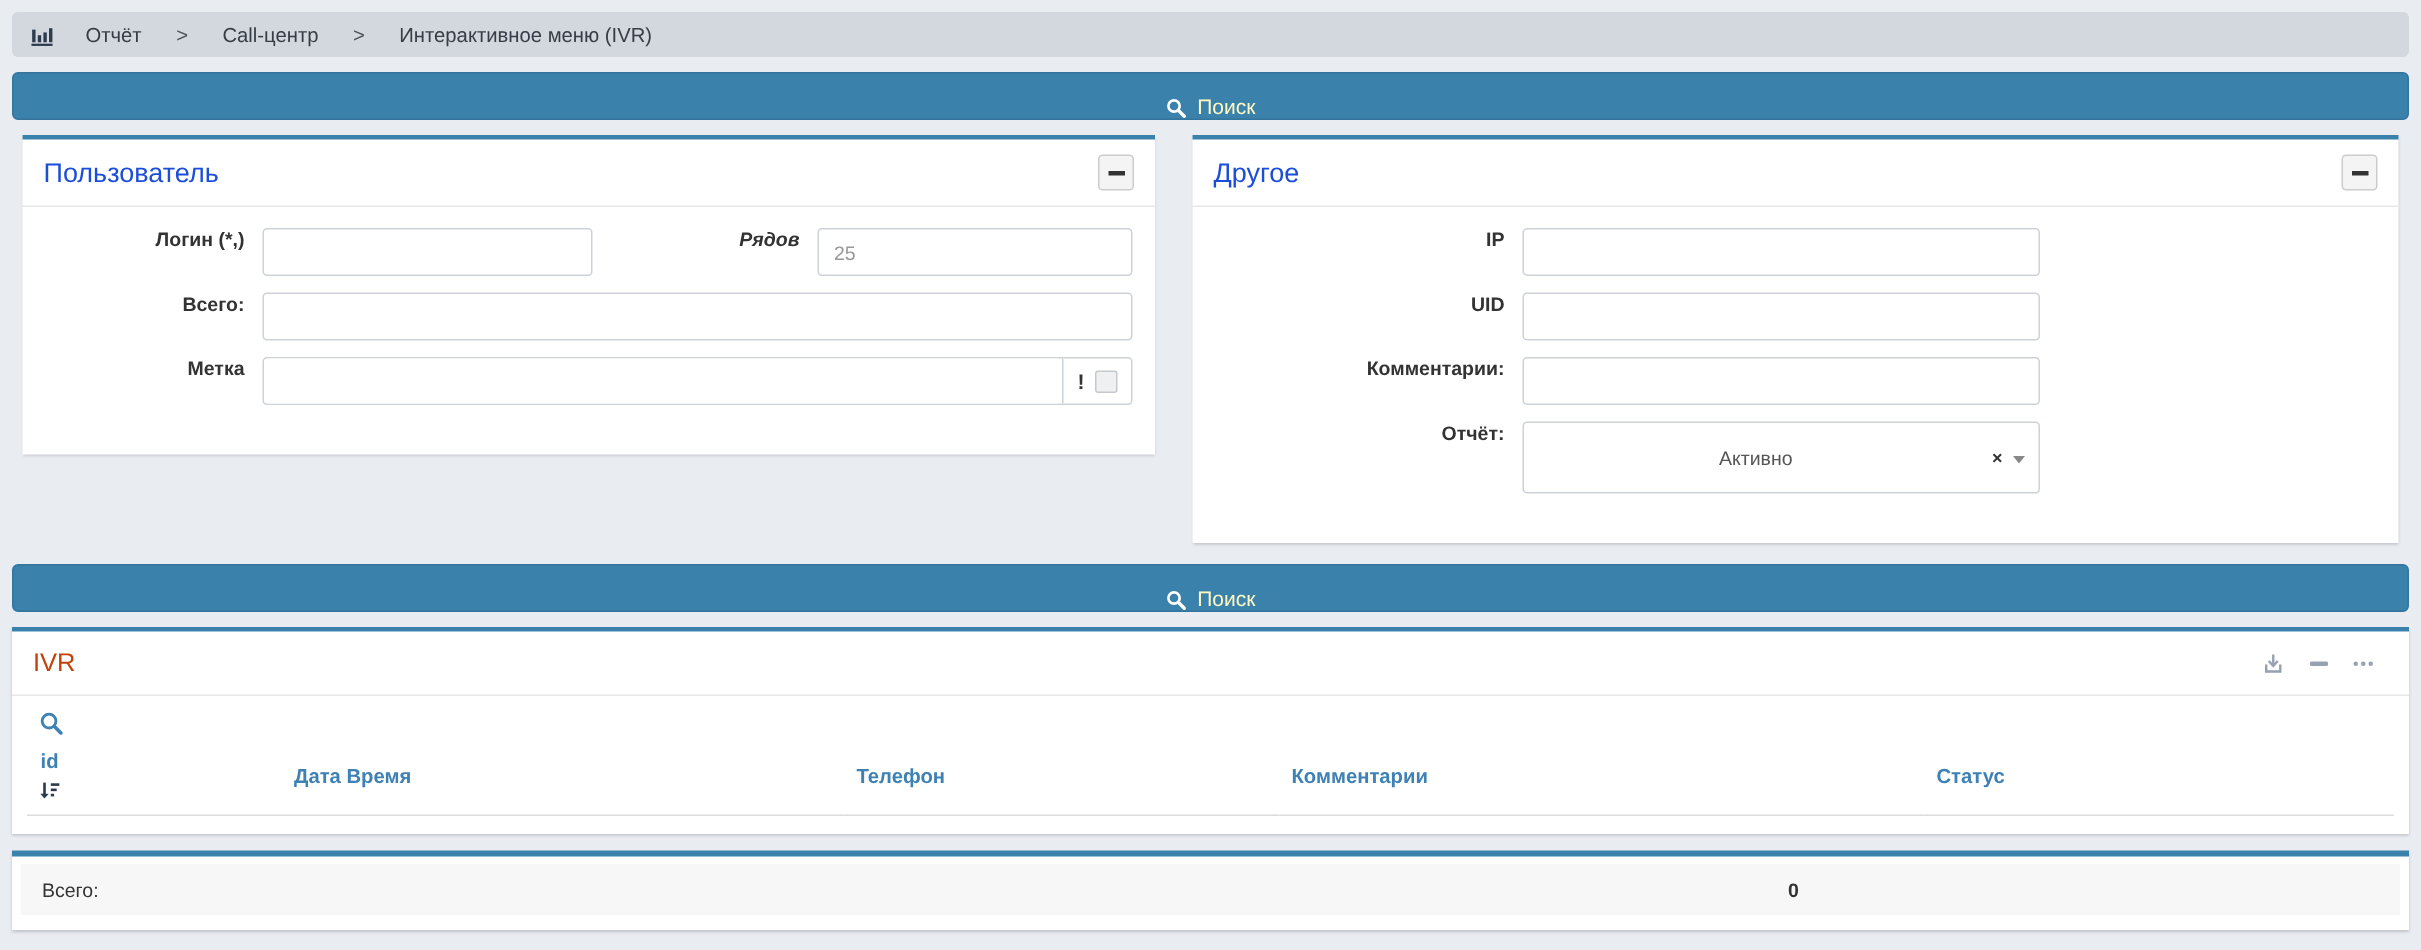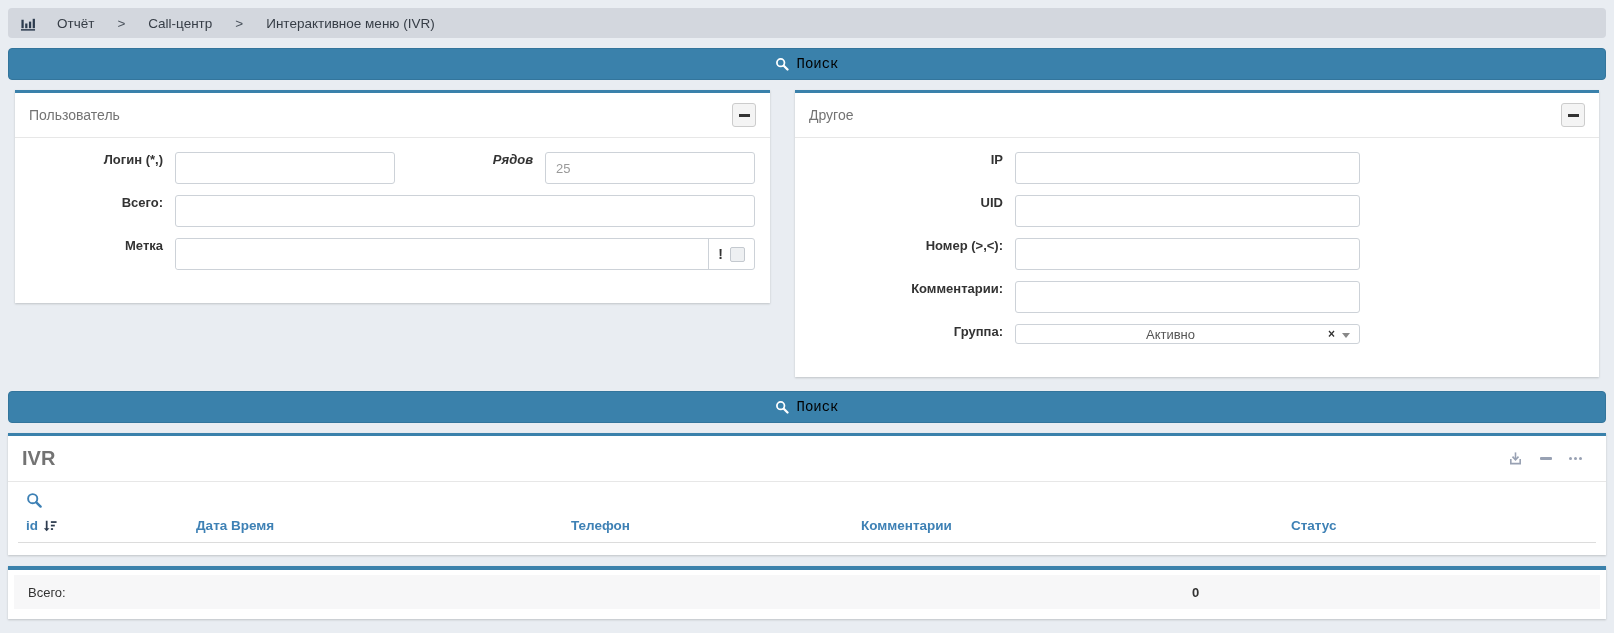--- a/index.html
+++ b/index.html
@@ -19,39 +19,39 @@
     display: flex; align-items: center; gap: 21px;
     padding: 0 12px; color: #363d46; font-size: 13.5px;
   }
   .breadcrumb .sep { color: #4a525c; padding: 0 2px; }
   .breadcrumb svg { display: block; }
 
   
   .btn-search {
     width: 100%; height: 32px; margin-top: 10px;
     background: #3a81ab; border: 1px solid #33759c; border-radius: 4px;
-    color: #000000; font-size: 14px; font-family: Liberation Mono, monospace;
-    display: flex; align-items: center; justify-content: center; gap: 7px;
+    color: #fef9c3; font-size: 14px; font-family: Liberation Sans, sans-serif;
+    display: flex; align-items: flex-end; justify-content: center; gap: 7px;
     cursor: pointer;
   }
   .btn-search.second { margin-top: 14px; }
 
   
   .panels { display: flex; gap: 25px; padding: 0 7px; margin-top: 10px; align-items: flex-start; }
   .panel {
     background: #fff; border-top: 3px solid #3a81ab;
     box-shadow: 0 1px 2px rgba(0,0,0,.18);
   }
   .panel-user { width: 755px; }
   .panel-other { flex: 1; }
   .panel-header {
     display: flex; justify-content: space-between; align-items: center;
     padding: 10px 14px; border-bottom: 1px solid #e7e7e7;
   }
-  .panel-title { font-size: 14px; color: #737373; }
+  .panel-title { font-size: 18px; color: #1d4ed8; }
   .collapse-btn {
     width: 24px; height: 24px; background: #f4f4f4;
     border: 1px solid #ccc; border-radius: 3px;
     display: flex; align-items: center; justify-content: center; cursor: pointer;
   }
   .collapse-btn .dash { width: 11px; height: 3px; background: #333; }
 
   .panel-body { padding: 14px 15px; }
   .frow { display: flex; margin-bottom: 11px; }
   .frow:last-child { margin-bottom: 19px; }
@@ -79,55 +79,55 @@
     display: flex; align-items: center; gap: 7px;
     border-left: 1px solid #cdd2d8; padding: 0 9px;
   }
   .bang { font-weight: bold; color: #333; font-size: 14px; }
   input[type="checkbox"] {
     appearance: none; width: 15px; height: 15px;
     background: #eef0f2; border: 1px solid #c4c9cf; border-radius: 2px; cursor: pointer;
   }
 
   .select {
-    width: 345px; height: 20px; border: 1px solid #cdd2d8; border-radius: 3px;
+    width: 345px; height: 48px; border: 1px solid #cdd2d8; border-radius: 3px;
     background: #fff; display: flex; align-items: center; cursor: pointer;
   }
   .select .sel-text { flex: 1; text-align: center; color: #555; }
   .select .clear-x { color: #333; font-weight: bold; font-size: 12px; padding: 0 3px; cursor: pointer; }
   .select .caret {
     width: 0; height: 0; margin: 2px 9px 0 4px;
     border-left: 4px solid transparent; border-right: 4px solid transparent;
     border-top: 5px solid #888;
   }
 
   
   .ivr-panel {
     margin-top: 10px; background: #fff; border-top: 3px solid #3a81ab;
     box-shadow: 0 1px 2px rgba(0,0,0,.18);
   }
   .ivr-header {
     display: flex; justify-content: space-between; align-items: center;
     padding: 11px 14px; border-bottom: 1px solid #e7e7e7;
   }
-  .ivr-title { font-size: 20px; color: #737373; font-weight: bold; }
+  .ivr-title { font-size: 17px; color: #c2410c; }
   .ivr-tools { display: flex; align-items: center; gap: 17px; padding-right: 10px; }
   .tool { background: none; border: none; cursor: pointer; display: flex; align-items: center; padding: 0; }
   .tool .dash2 { width: 12px; height: 3px; background: #98a1b3; border-radius: 1px; }
   .dots { display: flex; gap: 2px; }
   .dots i { width: 3px; height: 3px; background: #98a1b3; border-radius: 50%; display: block; }
 
   .ivr-body { padding: 6px 10px 0; }
   .tbl-search { background: none; border: none; cursor: pointer; margin: 4px 0 2px 8px; display: block; }
   table { width: 100%; border-collapse: collapse; }
   th {
     text-align: left; color: #3e81b5; font-size: 13.5px; font-weight: bold;
     padding: 5px 8px 9px; border-bottom: 1px solid #dcdcdc; cursor: pointer;
   }
-  th .th-inner { display: inline-flex; align-items: center; gap: 5px; }
+  th .th-inner { display: inline-flex; align-items: center; gap: 5px; flex-direction: column; }
   .empty-body { height: 12px; }
 
   
   .totals-panel {
     margin-top: 11px; background: #fff; border-top: 4px solid #3a81ab;
     box-shadow: 0 1px 2px rgba(0,0,0,.18); padding: 5px 6px 10px;
   }
   .totals-row {
     position: relative; background: #f7f7f8; height: 34px;
     display: flex; align-items: center; padding: 0 14px; color: #333;
@@ -207,29 +207,25 @@
       <div class="panel-body">
         <div class="frow">
           <span class="flabel">IP</span>
           <input class="input" type="text" value="" style="">
         </div>
         <div class="frow">
           <span class="flabel">UID</span>
           <input class="input" type="text" value="" style="">
         </div>
         <div class="frow">
-          <span class="flabel">Номер (&gt;,&lt;):</span>
-          <input class="input" type="text" value="" style="">
-        </div>
-        <div class="frow">
           <span class="flabel">Комментарии:</span>
           <input class="input" type="text" value="" style="">
         </div>
         <div class="frow">
-          <span class="flabel">Группа:</span>
+          <span class="flabel">Отчёт:</span>
           <div class="select">
             <span class="sel-text">Активно</span>
             <span class="clear-x">×</span>
             <span class="caret"></span>
           </div>
         </div>
       </div>
     </section>
   </div>
 

